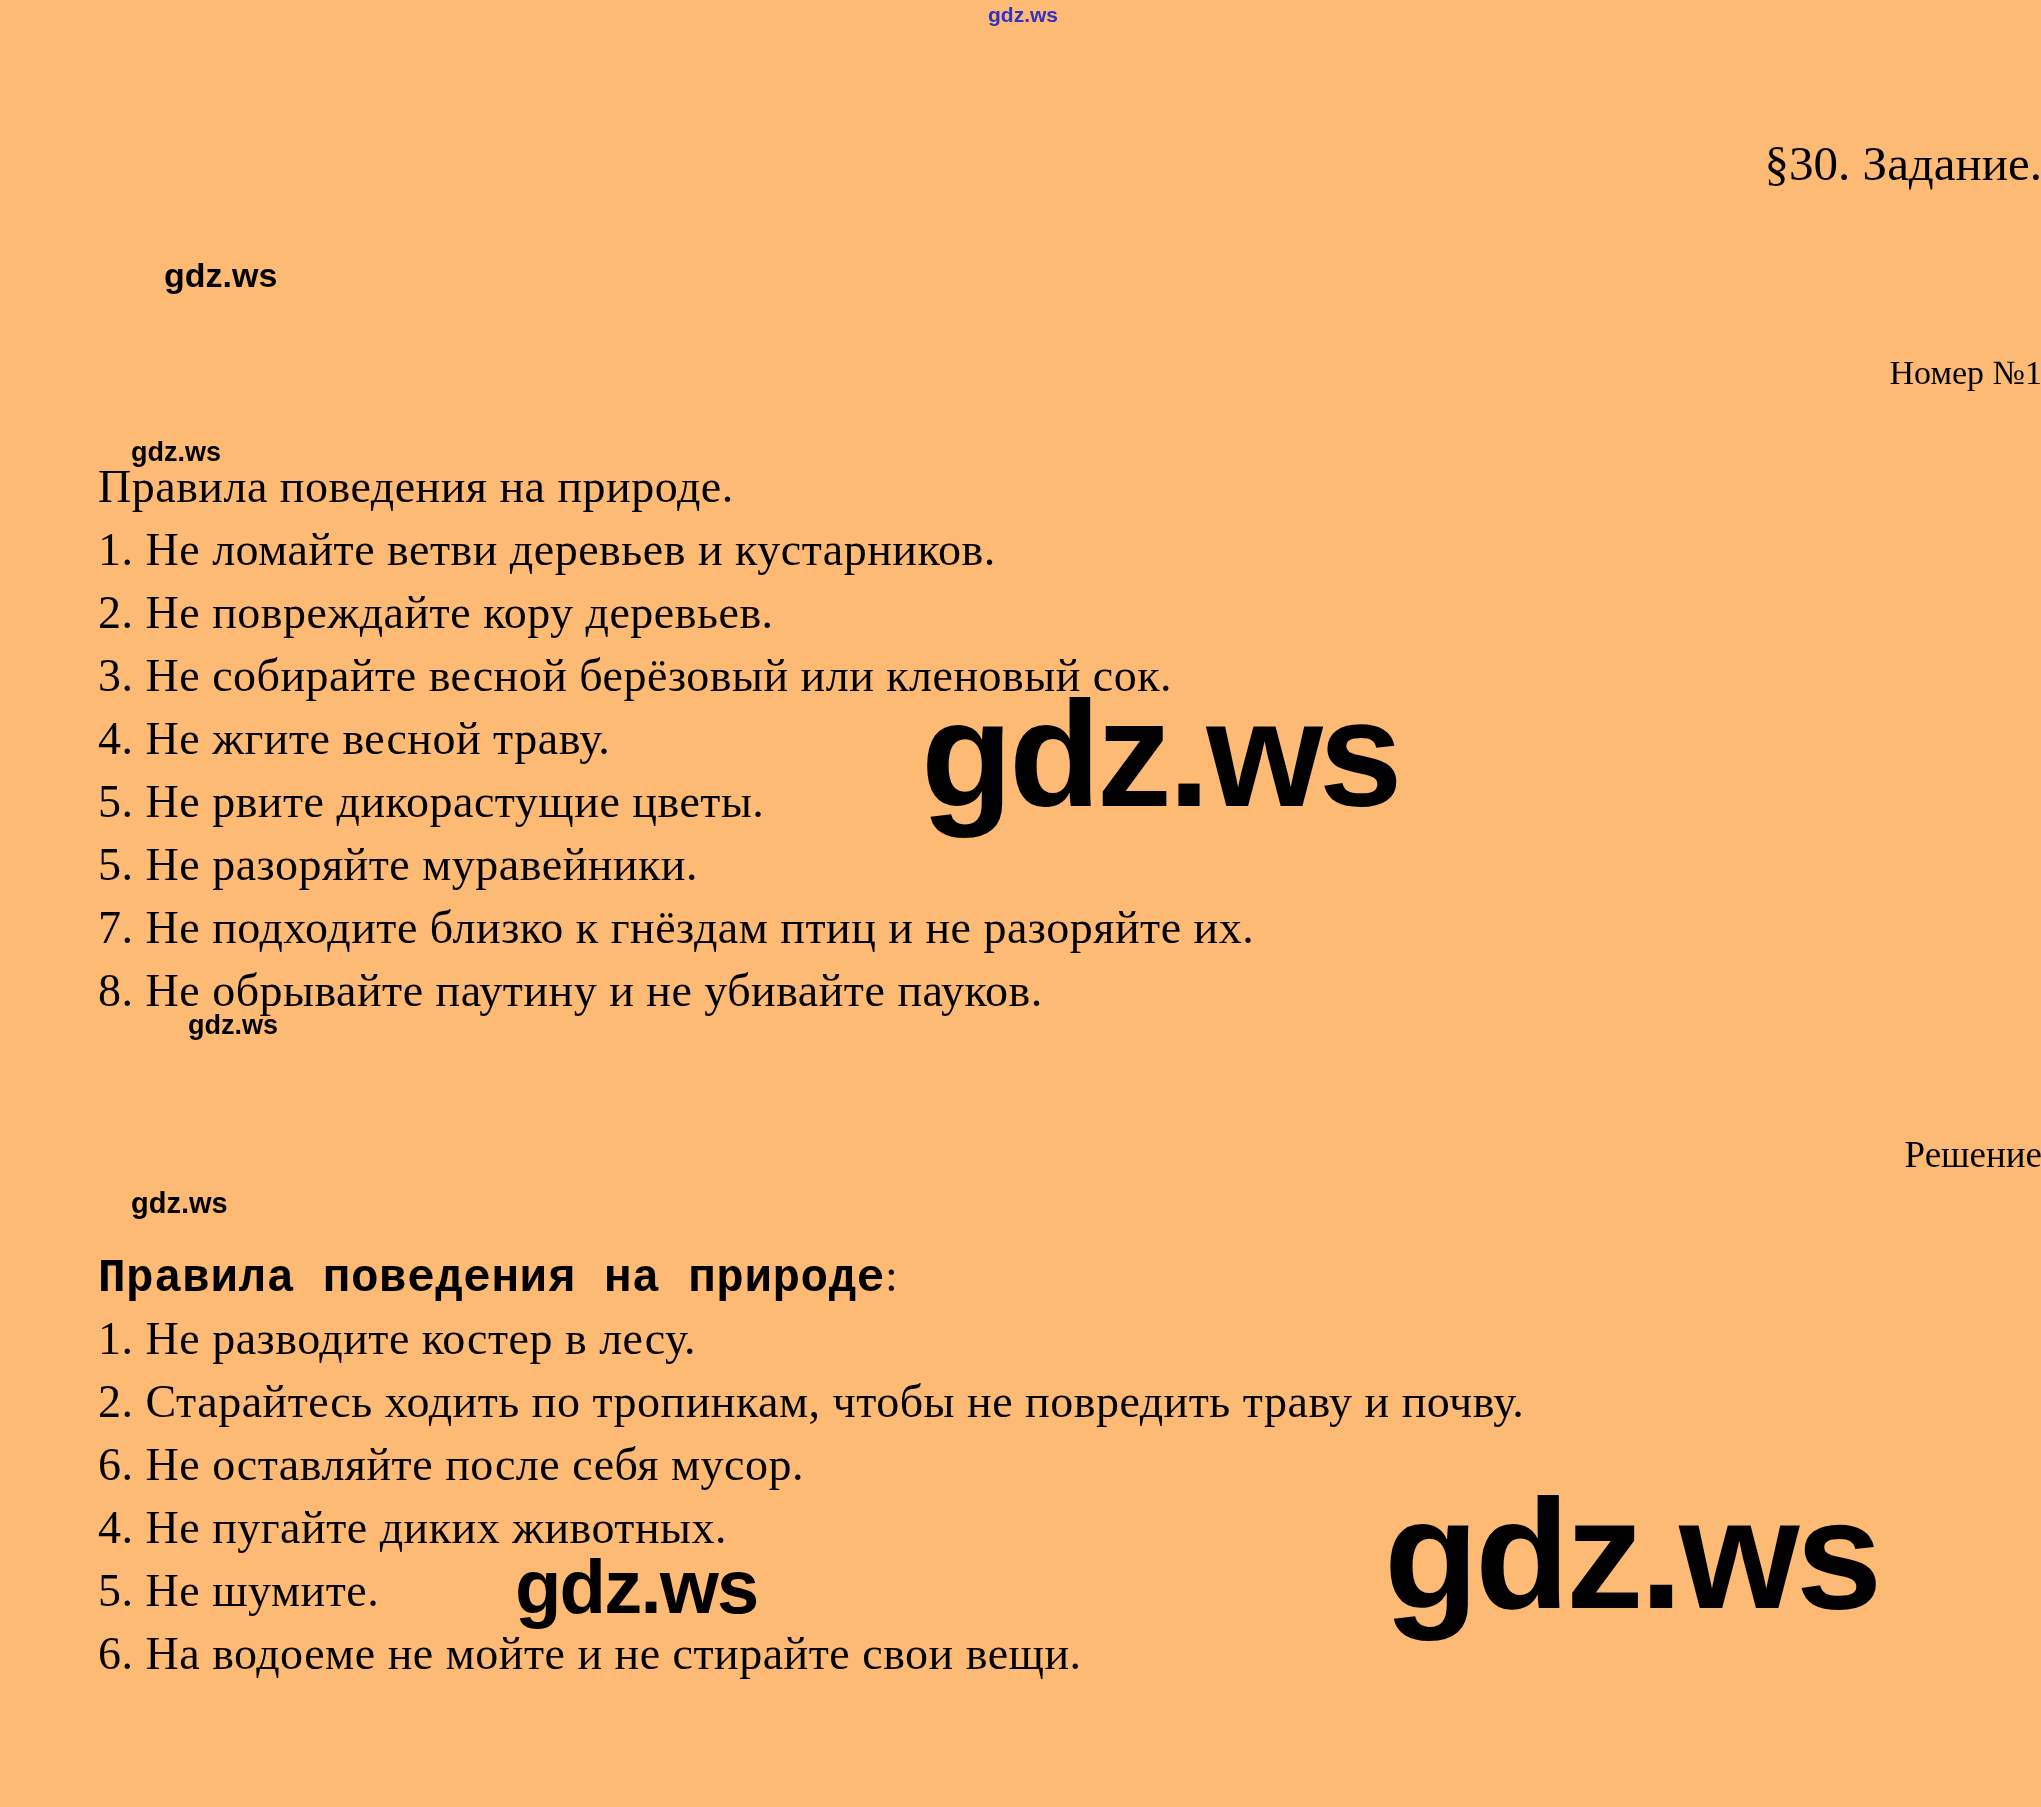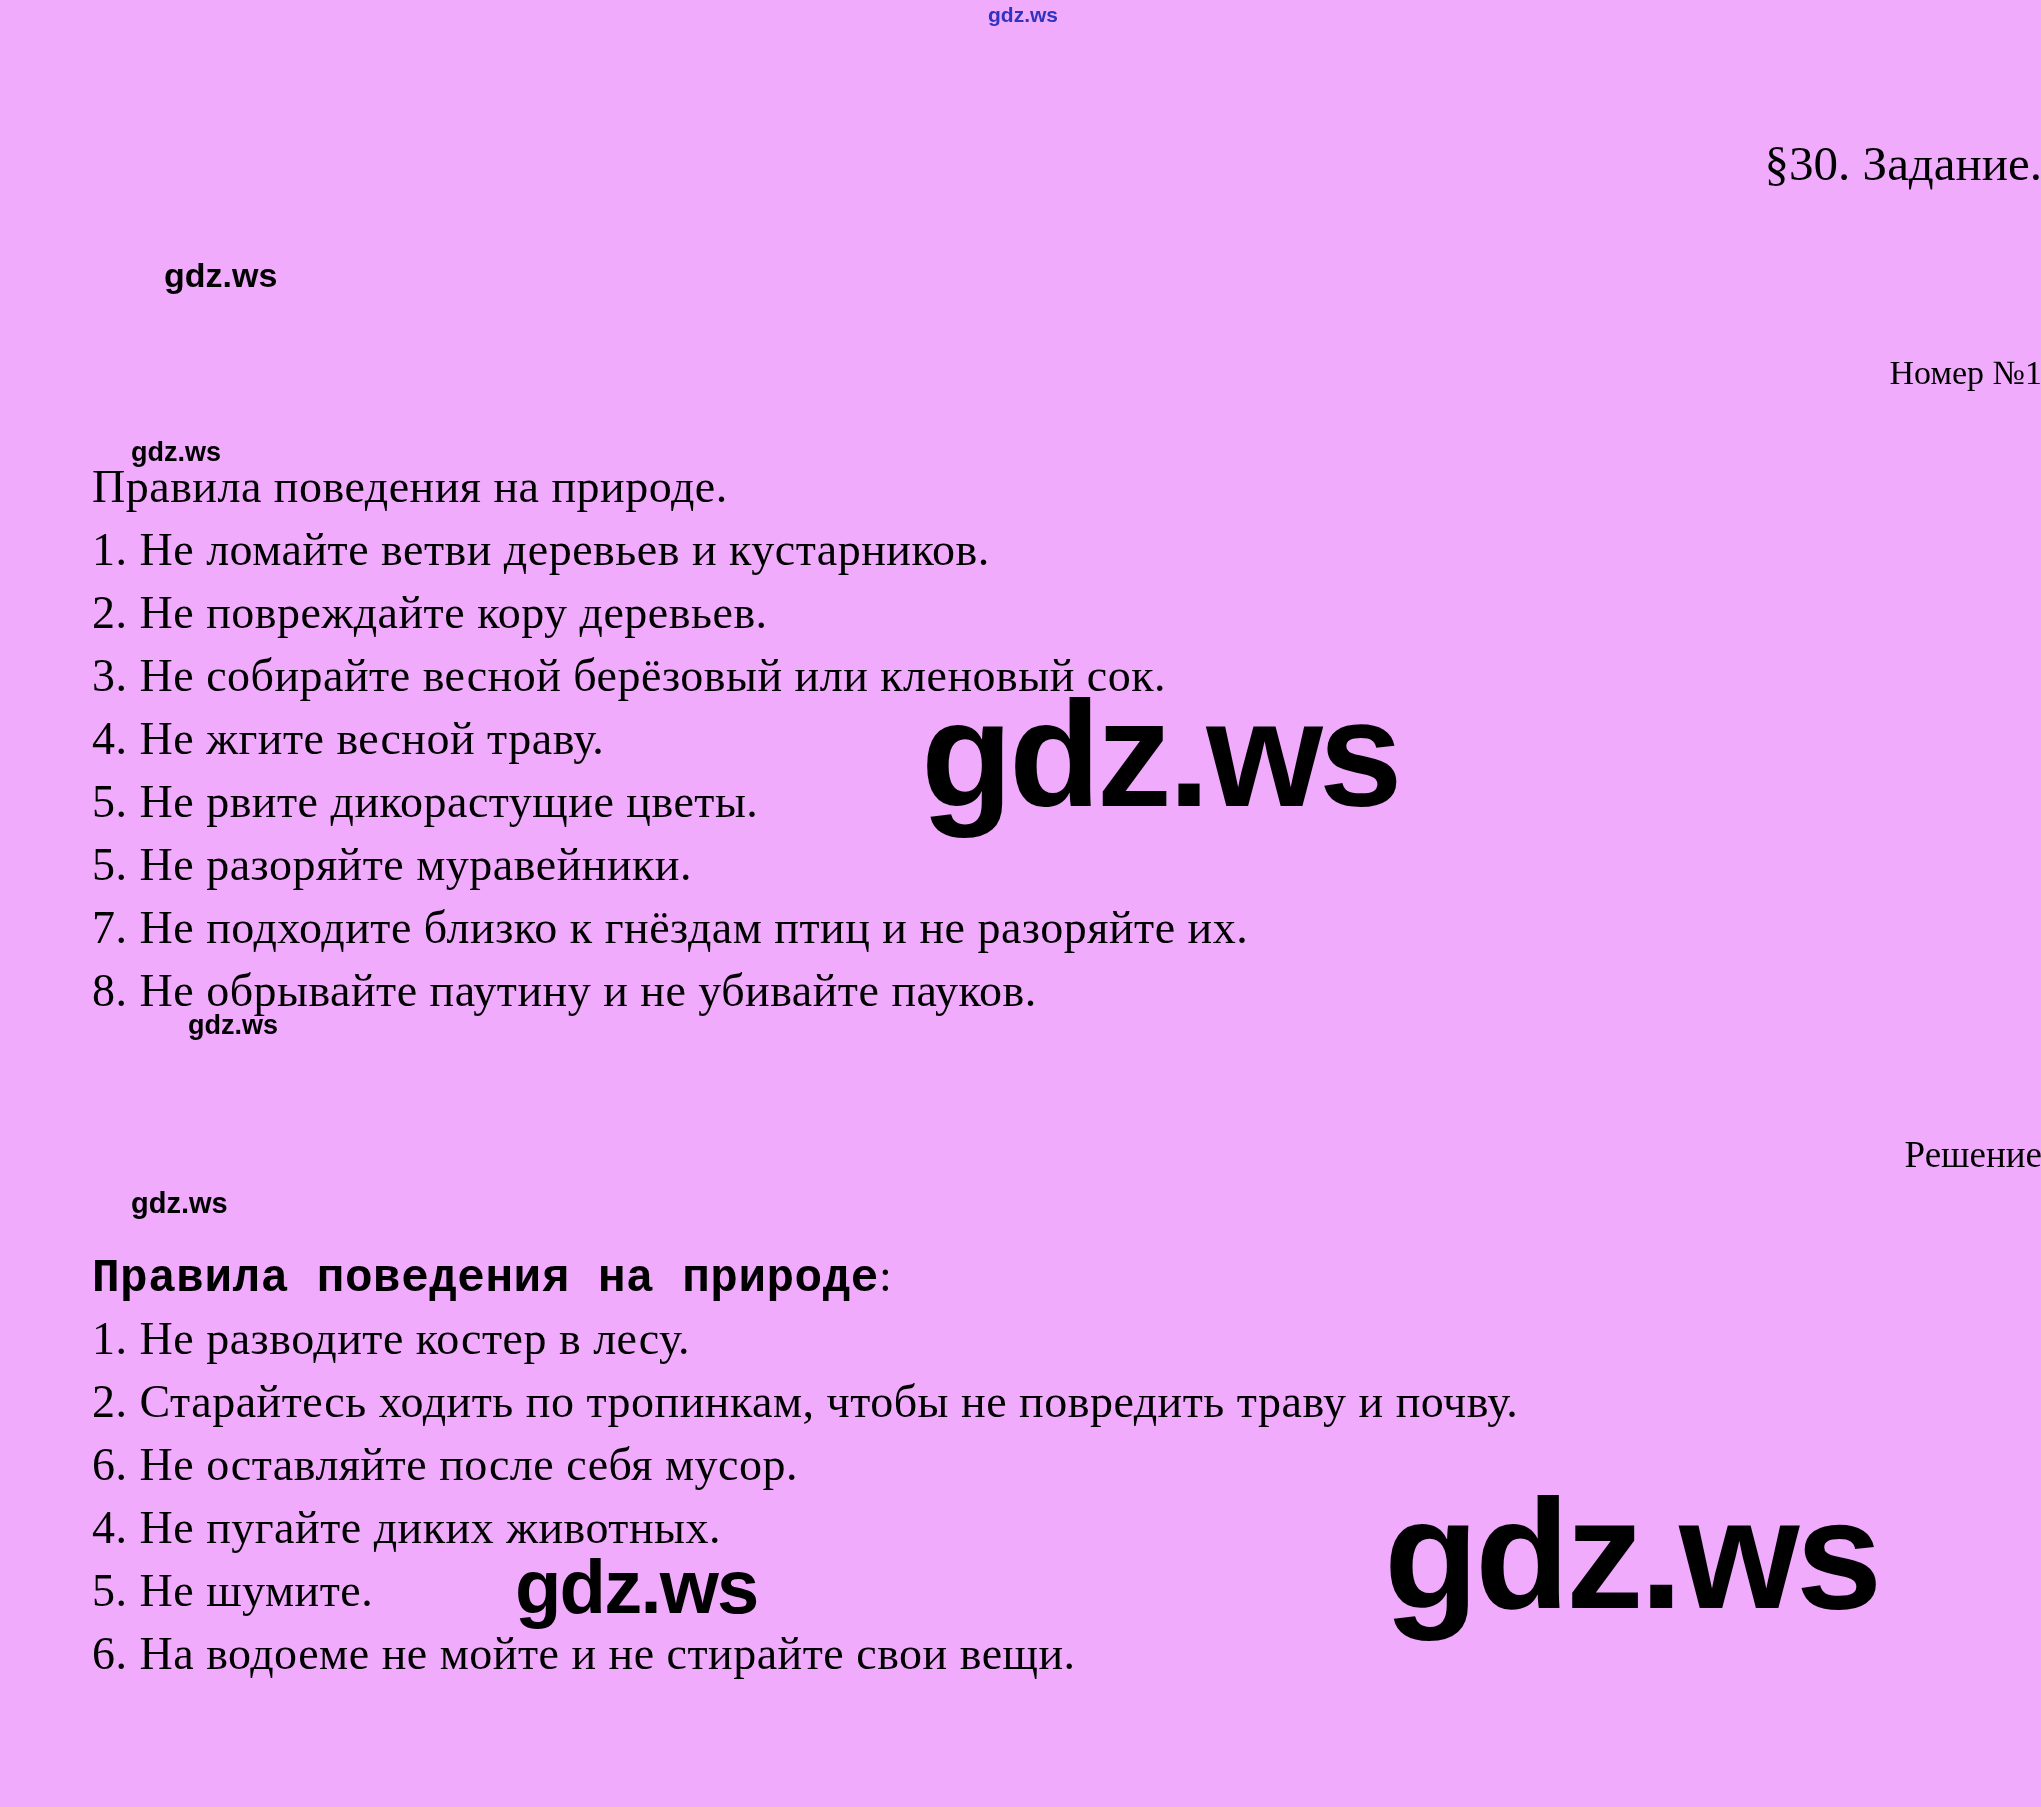--- a/index.html
+++ b/index.html
@@ -8,36 +8,36 @@
     width: 2042px;
     height: 1807px;
     position: relative;
     font-family: "Liberation Serif", serif;
     color: #000000;
   }
   .page {
     position: absolute;
     inset: 0;
     overflow: hidden;
-    background: #f0abfc;
+    background: #fdba74;
   }
   .center-line {
     position: absolute;
     left: 0;
     width: 100%;
     text-align: right;
     white-space: nowrap;
   }
   .title { top: 135px; font-size: 49px; }
   .task-number { top: 354px; font-size: 34px; }
   .solution-heading { top: 1133px; font-size: 37px; }
 
   .text-block {
     position: absolute;
-    left: 92px;
+    left: 98px;
     width: 1883px;
     font-size: 46px;
     letter-spacing: 0.5px;
   }
   .task-block { top: 455px; }
   .solution-block { top: 1244px; }
   .textline {
     height: 63px;
     line-height: 63px;
     white-space: nowrap;

